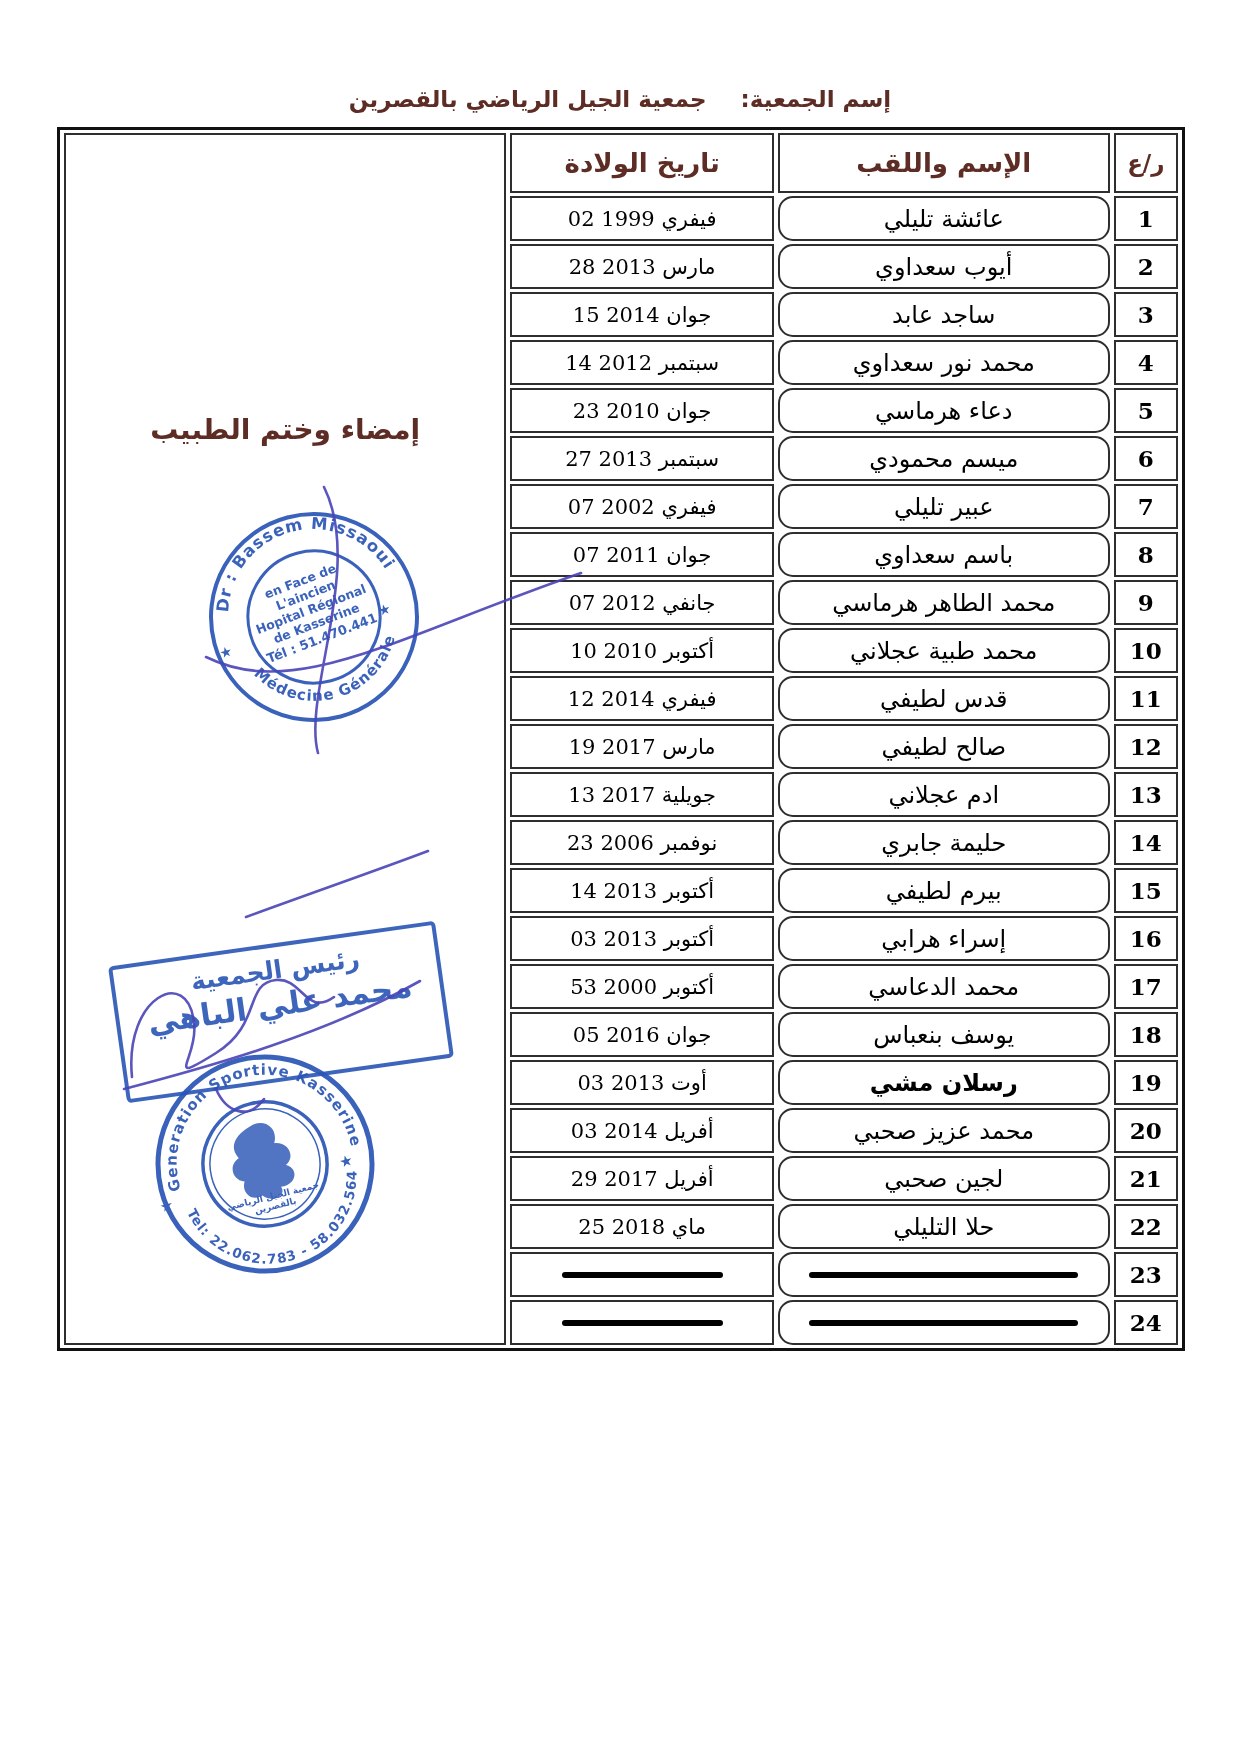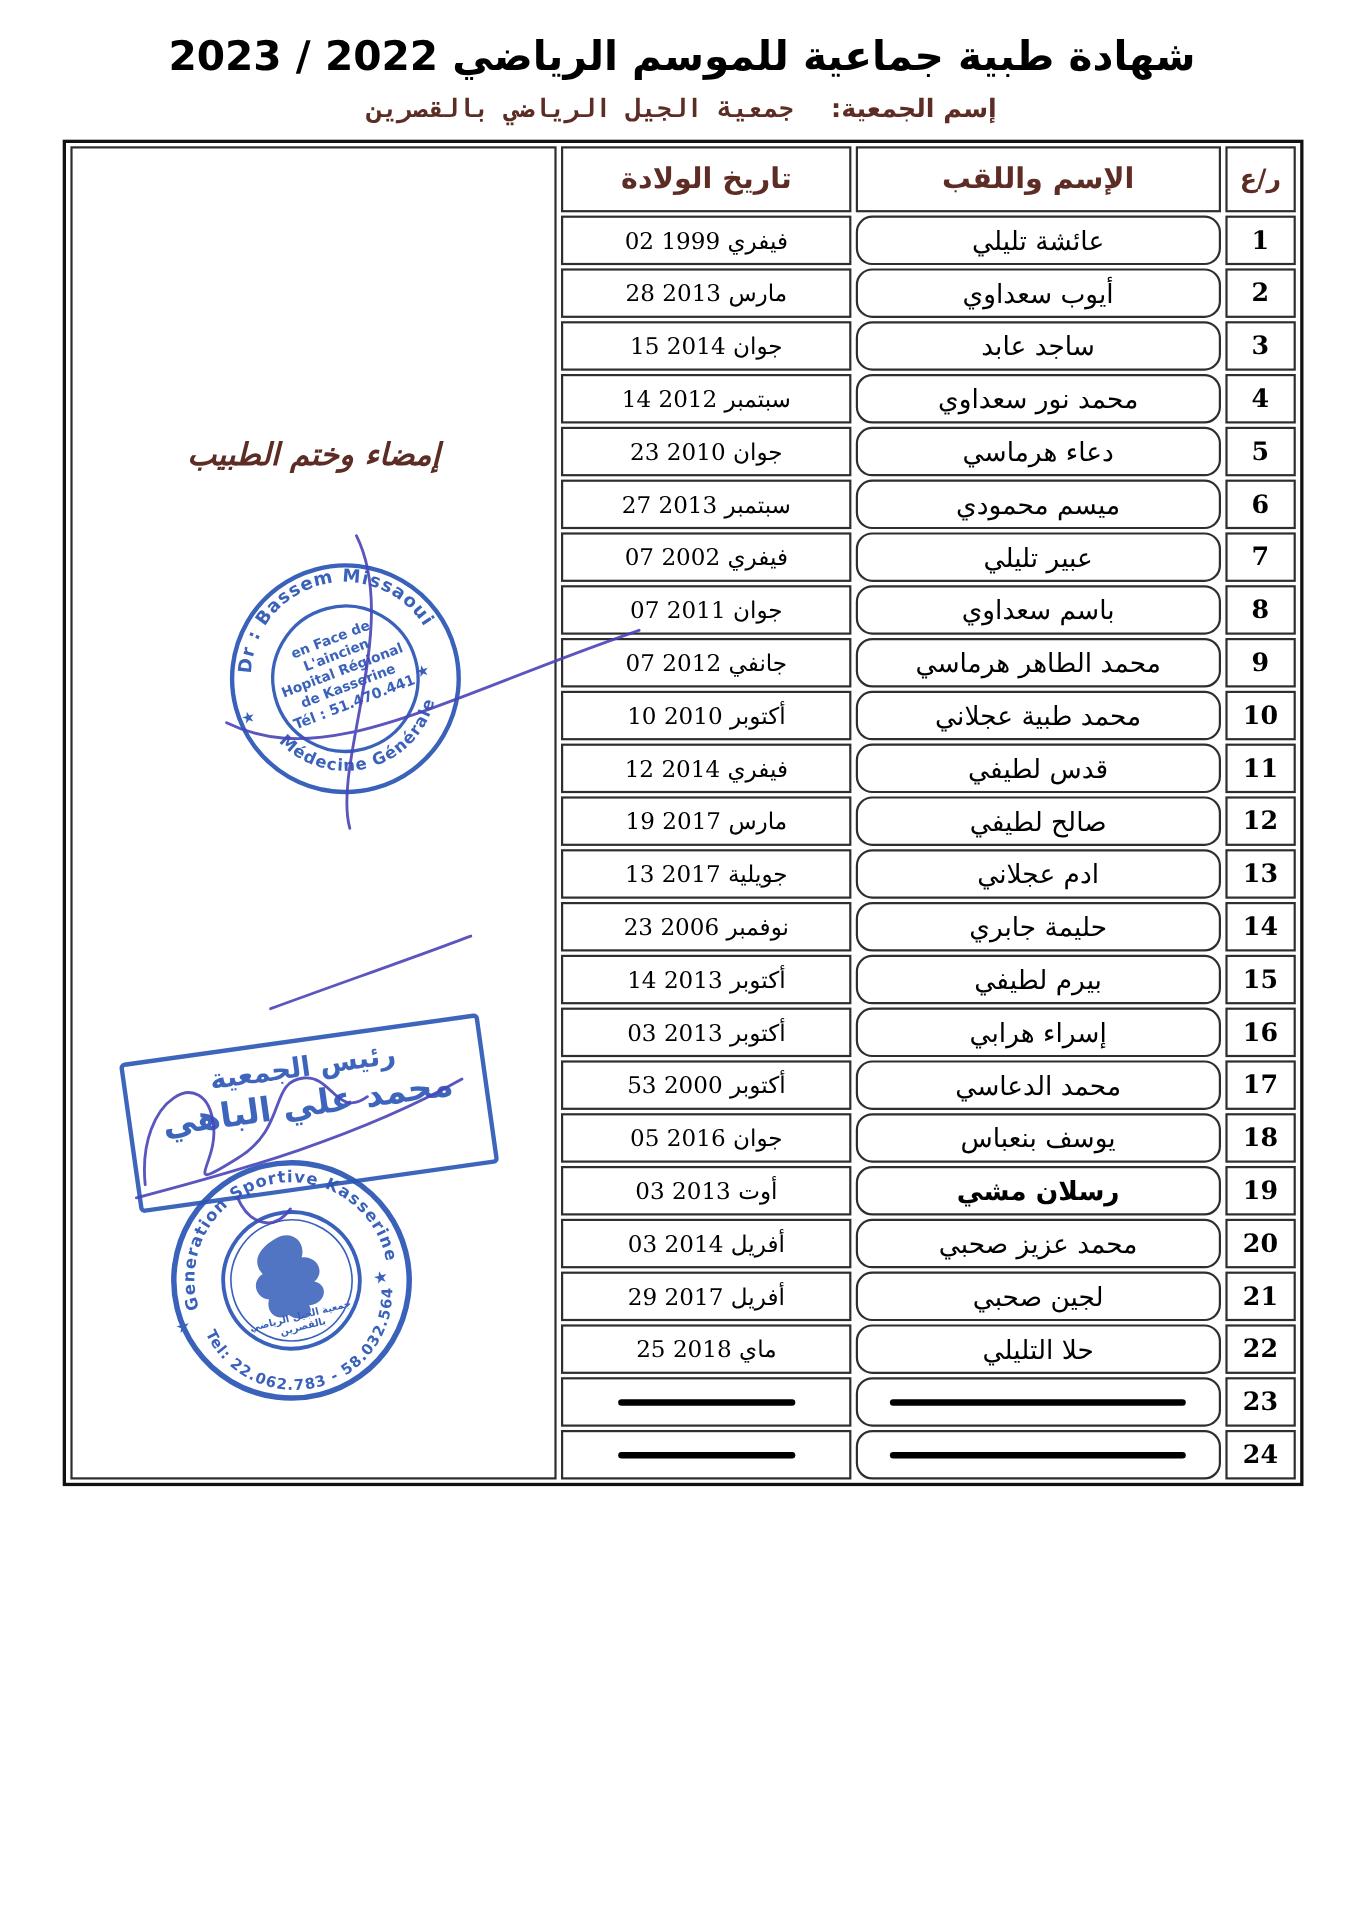--- a/index.html
+++ b/index.html
@@ -3,60 +3,59 @@
 <meta charset="utf-8">
 <style>
   html,body{margin:0;padding:0;background:#ffffff;}
   body{width:1240px;height:1755px;position:relative;font-family:"DejaVu Sans",sans-serif;color:#000;}
   .page{position:absolute;inset:0;}
 
   .doc-title{position:absolute;top:30px;left:0;width:100%;text-align:center;
     font-size:37px;font-weight:bold;direction:rtl;letter-spacing:0.5px;}
   .doc-subtitle{position:absolute;top:86px;left:0;width:100%;text-align:center;
     direction:rtl;font-size:23px;font-weight:bold;color:#5d2c24;}
-  .doc-subtitle .assoc-name{margin-right:26px;font-family:Liberation Mono, monospace;}
+  .doc-subtitle .assoc-name{margin-right:26px;}
 
   table.roster{position:absolute;left:57px;top:127px;width:1128px;
     direction:rtl;border-collapse:separate;border-spacing:4px 3px;
     border:3px solid #111;table-layout:fixed;}
   table.roster td{border:2px solid #2e2e2e;text-align:center;vertical-align:middle;
     padding:0 4px;overflow:visible;}
   .header-row td{height:56px;color:#5d2c24;font-weight:bold;font-size:26px;direction:rtl;}
   .header-row td.h-index{font-size:23px;}
   td.row-number-cell{height:41px;font-family:"DejaVu Serif",serif;font-weight:bold;font-size:23px;}
   td.name-cell{direction:rtl;font-size:24px;border-radius:15px;}
   td.name-cell.bold{font-weight:bold;margin-top:24px;}
   td.birthdate-cell{direction:ltr;font-size:21px;font-family:"DejaVu Serif","DejaVu Sans",serif;}
   .dash-line{height:6px;background:#000;border-radius:3px;margin:0 auto;}
   td.name-cell .dash-line{width:84%;}
   td.birthdate-cell .dash-line{width:64%;}
 
   td.signature-cell{position:relative;vertical-align:top;}
-  .signature-label{position:absolute;top:262px;left:0;width:100%;text-align:center;
-    direction:rtl;font-size:28px;font-weight:bold;color:#5d2c24;font-style:italic;}
+  .signature-label{position:absolute;top:278px;left:0;width:100%;text-align:center;
+    direction:rtl;font-size:28px;font-weight:bold;color:#5d2c24;}
 
   .stamp{position:absolute;}
   .doctor-stamp{left:138px;top:372px;transform:rotate(-15deg);}
   .club-stamp{left:84px;top:914px;transform:rotate(-14deg);}
   .stamp svg{display:block;opacity:0.92;}
 
   .president-stamp{position:absolute;left:50px;top:808px;width:322px;height:130px;
     border:4px solid #2a55b5;border-radius:5px;transform:rotate(-8deg);
     direction:rtl;text-align:center;color:#2a55b5;opacity:0.9;}
   .president-line1{margin-top:8px;font-size:25px;font-weight:bold;}
   .president-line2{margin-top:2px;font-size:31px;font-weight:bold;}
 
   .sig-overlay{position:absolute;left:0;top:0;width:440px;height:1245px;overflow:visible;pointer-events:none;}
 </style>
 </head>
 <body>
 
 <div class="page">
 
-  <div class="doc-title">شهادة طبية جماعية للموسم الرياضي 2022 / 2023</div>
 
   <div class="doc-subtitle">
     <span>إسم الجمعية:</span>
     <span class="assoc-name">جمعية الجيل الرياضي بالقصرين</span>
   </div>
 
   <table class="roster">
     <colgroup>
       <col style="width:64px">
         <col style="width:330px">

